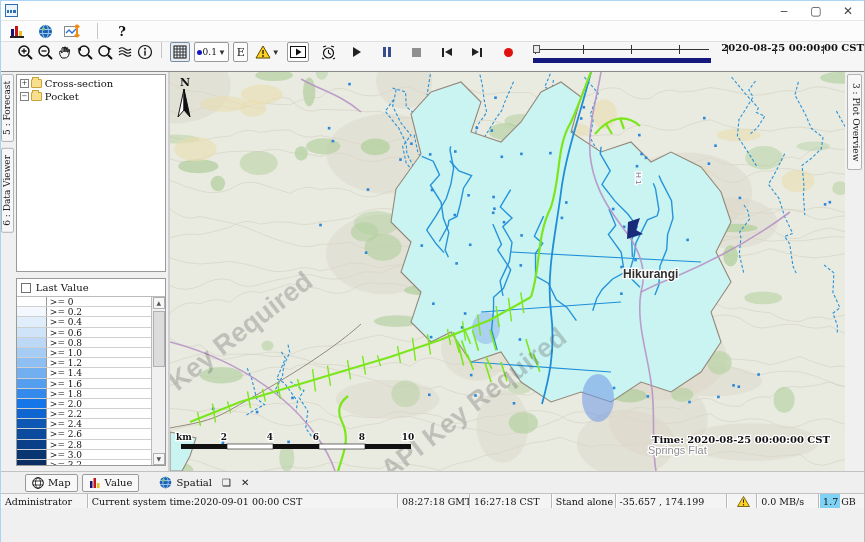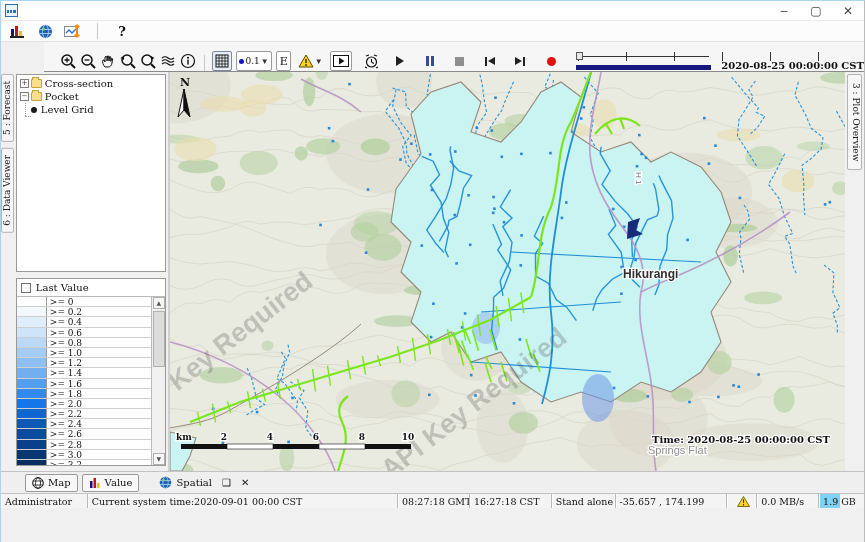--- a/index.html
+++ b/index.html
@@ -13,21 +13,21 @@
   .appicon::after{content:"";position:absolute;left:1px;top:5px;width:9px;height:3px;
       background:linear-gradient(90deg,#2f6fb2 0 2px,transparent 2px 3px,#2f6fb2 3px 5px,transparent 5px 6px,#2f6fb2 6px 9px);}
   .title{font-size:12px;color:#111;}
   .wincontrols{margin-left:auto;display:flex;height:100%;}
   .winbtn{width:32px;display:flex;align-items:center;justify-content:center;font-size:12px;color:#444;}
   
   .menubar{height:17px;background:#fff;display:flex;align-items:center;gap:0;border-bottom:1px solid #e4e4e4;}
   .menu-item{font-size:12px;color:#111;padding:0 8px;}
   
   .toolbar1{height:21px;background:#fcfcfc;display:flex;align-items:center;gap:8px;padding-left:6px;border-bottom:1px solid #e0e0e0;}
-  .toolbar2{height:30px;background:#f6f6f6;display:flex;align-items:flex-end;padding-left:14px;border-bottom:1px solid #8a8a8a;margin-left:43px;}
+  .toolbar2{height:30px;background:#f6f6f6;display:flex;align-items:flex-start;padding-left:14px;border-bottom:1px solid #8a8a8a;}
   .tbico{display:inline-flex;align-items:center;justify-content:center;height:20px;min-width:20px;}
   .sep{width:1px;height:16px;background:#c7c7c7;margin:0 6px;}
   .btnbox{border:1px solid #9a9a9a;background:#fdfdfd;border-radius:2px;display:inline-flex;align-items:center;justify-content:center;height:20px;padding:0 2px;margin:0 2px;}
   .pressed{background:#e8eef5;border-color:#7a8aa0;}
   .caret{font-size:8px;color:#333;margin-left:1px;}
   .scaletxt{font-family:"DejaVu Serif",serif;font-size:9px;color:#111;margin-left:1px;}
   .qmark{font-family:"DejaVu Serif",serif;font-size:13px;font-weight:bold;color:#111;}
   .transport{display:flex;align-items:center;gap:10px;margin-left:8px;}
   .tri{width:0;height:0;border-style:solid;}
   .play{border-width:5px 0 5px 8px;border-color:transparent transparent transparent #222;}
@@ -274,25 +274,20 @@
       <div class="treebox">
         <div class="trow">
           <span class="toggle">+</span>
           <span class="folder"></span>
           <span>Cross-section</span>
         </div>
         <div class="trow">
           <span class="toggle">−</span>
           <span class="folder"></span>
           <span>Pocket</span>
-        </div>
-        <div class="trow">
-          <span class="childindent"></span>
-            <span class="bullet"></span>
-          <span>Level Grid</span>
         </div>
       </div>
 
       <div class="legendbox">
         <div class="legendhead">
           <span class="cb"></span>
           <span class="legendtitle">Last Value</span>
         </div>
         <div class="legendbody">
           <div class="legendrows" id="legendrows">
@@ -710,16 +705,16 @@
     <div class="scell" style="width:30px;justify-content:center;">
       <svg class="icon" width="13" height="11" viewBox="0 0 13 11">
           <path d="M6.5 0.5 L12.5 10.5 L0.5 10.5 Z" fill="#ffd21e" stroke="#5a4a00" stroke-width="0.8"></path>
           <rect x="6" y="3.4" width="1" height="3.4" fill="#222"></rect>
           <circle cx="6.5" cy="8.7" r="0.7" fill="#222"></circle>
         </svg>
     </div>
     <div class="scell" style="width:62px;">0.0 MB/s</div>
     <div class="scell" style="width:45px;border-right:none;">
       <span class="memfill"></span>
-      <span class="memtext">1.9 GB</span>
+      <span class="memtext">1.7 GB</span>
     </div>
   </div>
 </div>
 
 </body></html>

